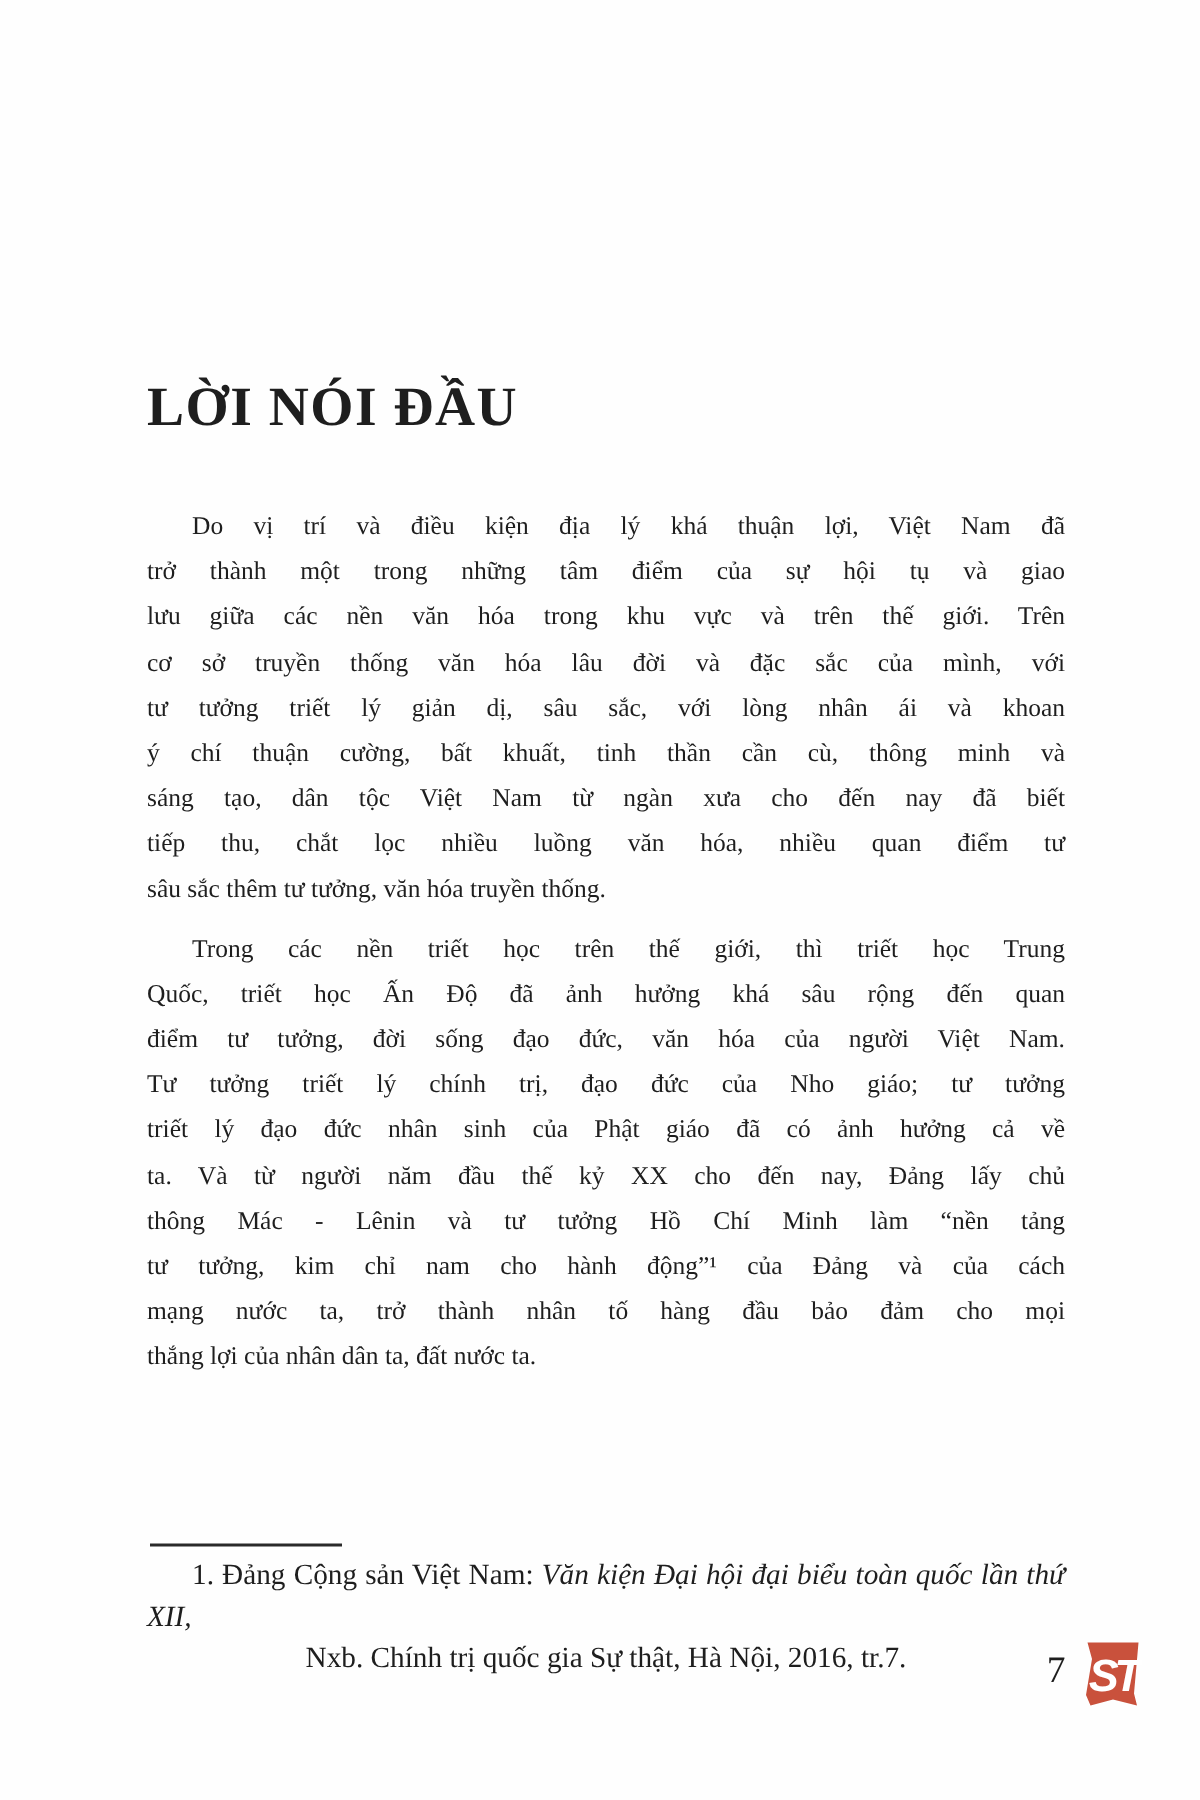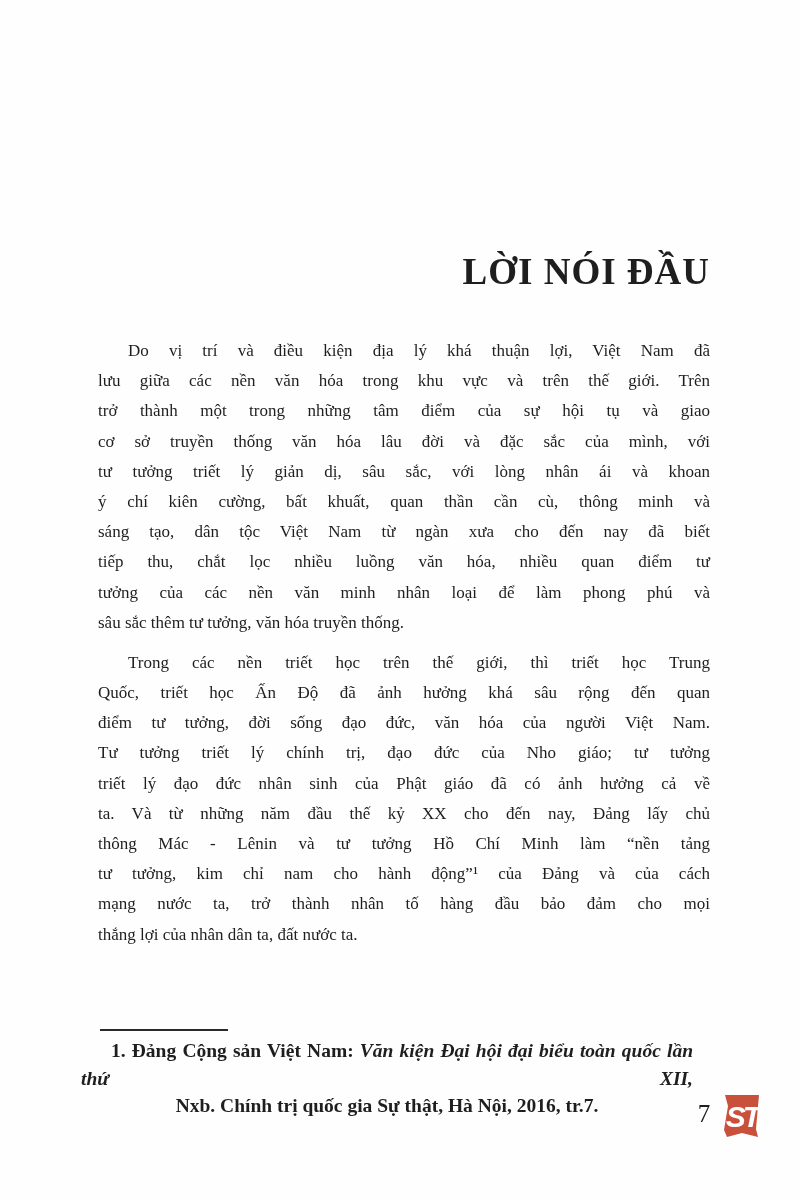--- a/index.html
+++ b/index.html
@@ -7,21 +7,21 @@
     width:800px;height:1200px;
     background:#fefefe;
     font-family:"Liberation Serif","DejaVu Serif",serif;
     color:#1e1e1e;
     position:relative;
     overflow:hidden;
   }
   .page{position:absolute;inset:0;}
   .title{
     position:absolute;left:98px;top:250px;width:612px;
-    text-align:right;
+    text-align:left;
     font-size:37px;font-weight:bold;
     letter-spacing:1px;
     margin:0;
   }
   .body-block{
     position:absolute;left:98px;top:336px;width:612px;
     font-size:17px;line-height:30.2px;
   }
   .para{margin:0;}
   .para + .para{margin-top:10px;}
@@ -31,22 +31,22 @@
     -moz-text-align-last:justify;
     height:30.2px;overflow:visible;white-space:normal;
   }
   .jline.first{text-indent:30px;}
   .jline.last{text-align-last:left;}
   .footnote-rule{
     position:absolute;left:100px;top:1029px;width:128px;height:0;
     border-top:2px solid #2a2a2a;
   }
   .footnote{
-    position:absolute;left:81px;top:1037px;width:612px;
-    font-size:19.5px;line-height:27.5px;font-weight:bold;
+    position:absolute;left:98px;top:1037px;width:612px;
+    font-size:19.5px;line-height:27.5px;
   }
   .footnote .fline1{
     text-indent:30px;
     text-align:justify;text-align-last:justify;-moz-text-align-last:justify;
   }
   .footnote .fline2{text-align:center;}
   .footnote .work-title{font-style:italic;}
   .page-number{
     position:absolute;left:684px;top:1100px;width:40px;
     font-size:25px;text-align:center;
@@ -58,37 +58,36 @@
 </head>
 <body>
 
 <div class="page">
 
   <h1 class="title">LỜI NÓI ĐẦU</h1>
 
   <div class="body-block" id="body-paragraphs">
       <div class="para">
         <div class="jline first">Do vị trí và điều kiện địa lý khá thuận lợi, Việt Nam đã</div>
+        <div class="jline">trở thành một trong những tâm điểm của sự hội tụ và giao</div>
         <div class="jline">lưu giữa các nền văn hóa trong khu vực và trên thế giới. Trên</div>
-        <div class="jline">trở thành một trong những tâm điểm của sự hội tụ và giao</div>
         <div class="jline">cơ sở truyền thống văn hóa lâu đời và đặc sắc của mình, với</div>
         <div class="jline">tư tưởng triết lý giản dị, sâu sắc, với lòng nhân ái và khoan</div>
-        <div class="jline">ý chí kiên cường, bất khuất, quan thần cần cù, thông minh và</div>
+        <div class="jline">ý chí thuận cường, bất khuất, tinh thần cần cù, thông minh và</div>
         <div class="jline">sáng tạo, dân tộc Việt Nam từ ngàn xưa cho đến nay đã biết</div>
         <div class="jline">tiếp thu, chắt lọc nhiều luồng văn hóa, nhiều quan điểm tư</div>
-        <div class="jline">tưởng của các nền văn minh nhân loại để làm phong phú và</div>
         <div class="jline last">sâu sắc thêm tư tưởng, văn hóa truyền thống.</div>
       </div>
       <div class="para">
         <div class="jline first">Trong các nền triết học trên thế giới, thì triết học Trung</div>
         <div class="jline">Quốc, triết học Ấn Độ đã ảnh hưởng khá sâu rộng đến quan</div>
         <div class="jline">điểm tư tưởng, đời sống đạo đức, văn hóa của người Việt Nam.</div>
         <div class="jline">Tư tưởng triết lý chính trị, đạo đức của Nho giáo; tư tưởng</div>
         <div class="jline">triết lý đạo đức nhân sinh của Phật giáo đã có ảnh hưởng cả về</div>
-        <div class="jline">ta. Và từ những năm đầu thế kỷ XX cho đến nay, Đảng lấy chủ</div>
+        <div class="jline">ta. Và từ người năm đầu thế kỷ XX cho đến nay, Đảng lấy chủ</div>
         <div class="jline">thông Mác - Lênin và tư tưởng Hồ Chí Minh làm “nền tảng</div>
         <div class="jline">tư tưởng, kim chỉ nam cho hành động”¹ của Đảng và của cách</div>
         <div class="jline">mạng nước ta, trở thành nhân tố hàng đầu bảo đảm cho mọi</div>
         <div class="jline last">thắng lợi của nhân dân ta, đất nước ta.</div>
       </div>
     </div>
 
   <div class="footnote-rule"></div>
 
   <div class="footnote">

